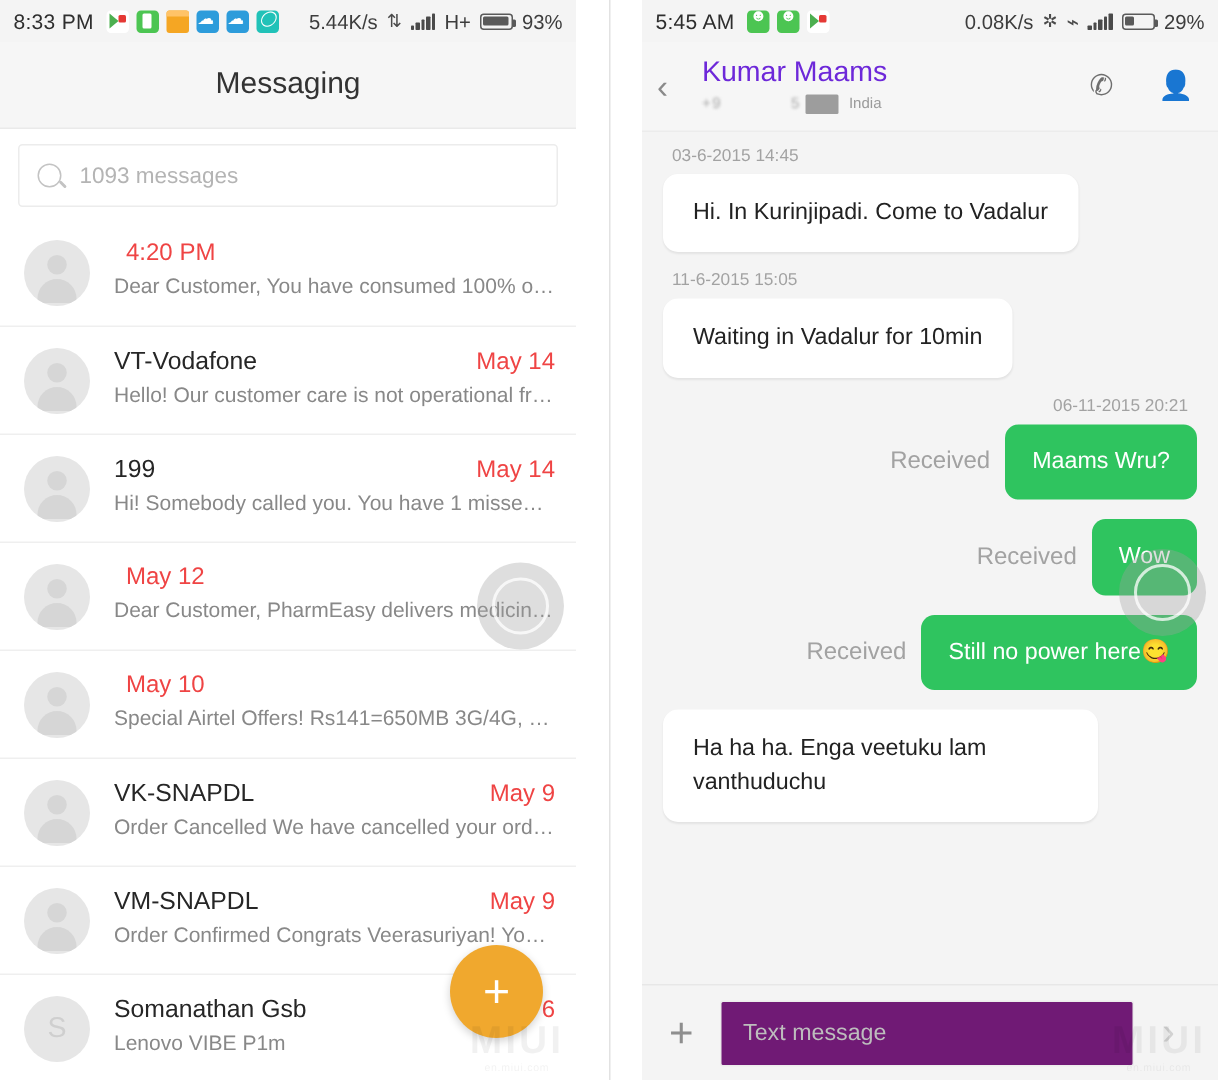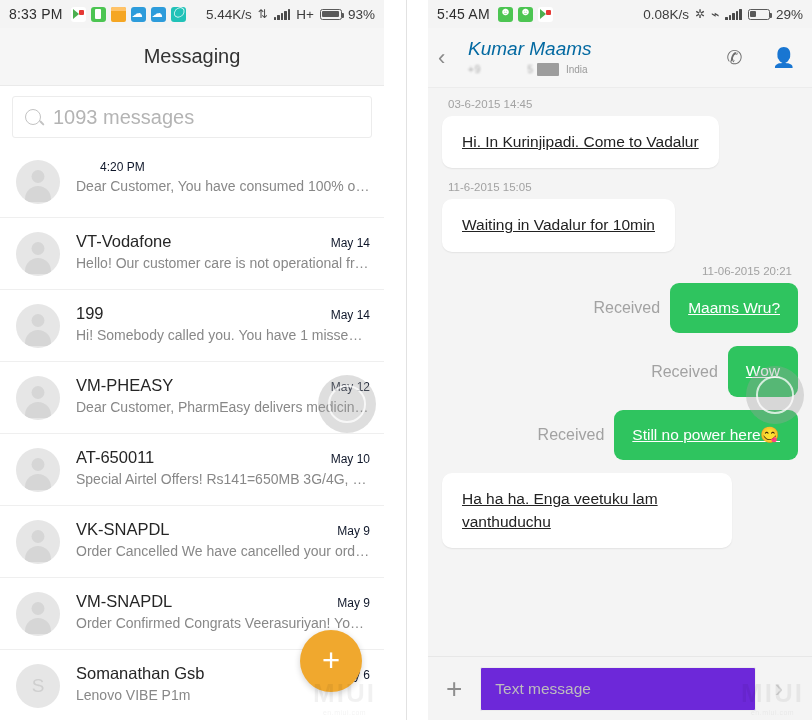--- a/index.html
+++ b/index.html
@@ -69,21 +69,21 @@
   }
   .search-wrap { padding: 10px 12px 8px; background:#fff; }
   .search-box {
     height: 42px; border:1px solid #ececec; border-radius:3px; background:#fff;
     display:flex; align-items:center; padding:0 12px; box-shadow:0 0 0 0 #fff;
   }
   .search-ico { width:16px; height:16px; border:1.6px solid #c3c3c3; border-radius:50%;
     position:relative; margin-right:12px; flex:none;}
   .search-ico::after{content:"";position:absolute;width:6px;height:1.6px;background:#c3c3c3;
     right:-5px;bottom:0.5px;transform:rotate(45deg);border-radius:1px;}
-  .search-ph { color:#b4b4b4; font-size:20px; }
+  .search-ph { color:#b4b4b4; font-size:15px; }
 
   .conv-list { }
   .conv {
     display:flex; align-items:flex-start; padding:14px 14px 13px 16px;
     border-bottom:1px solid #efefef; position:relative; background:#fff;
   }
   .avatar {
     width:44px; height:44px; border-radius:50%; background:#e6e6e6; flex:none;
     margin-right:16px; display:flex; align-items:center; justify-content:center;
     color:#cfcfcf; font-size:19px; overflow:hidden; position:relative;
@@ -93,21 +93,21 @@
     width:13px; height:13px; border-radius:50%; background:#d6d6d6;
   }
   .avatar.ghost::after{
     content:""; position:absolute; bottom:2px; left:50%; transform:translateX(-50%);
     width:26px; height:16px; border-radius:13px 13px 0 0; background:#d6d6d6;
   }
   .conv-body { flex:1; min-width:0; }
   .conv-top { display:flex; align-items:baseline; }
   .conv-name { font-size:16.5px; color:#262626; flex:1; white-space:nowrap;
                overflow:hidden; text-overflow:ellipsis; }
-  .conv-time { font-size:12px; color:#0f172a; margin-left:24px; flex:none; }
+  .conv-time { font-size:16px; color:#ef4444; margin-left:8px; flex:none; }
   .conv-snip { font-size:14px; color:#888; margin-top:4px; white-space:nowrap;
                overflow:hidden; text-overflow:ellipsis; }
 
   .fab {
     position:absolute; right:22px; bottom:28px; width:62px; height:62px;
     border-radius:50%; background:#f0a82e; color:#fff; display:flex;
     align-items:center; justify-content:center; font-size:31px; font-weight:300;
     box-shadow:0 2px 6px rgba(0,0,0,.18); z-index:6;
   }
   .touch-dot {
@@ -128,52 +128,52 @@
 
   
   .pane-right { background:#f4f4f4; display:flex; flex-direction:column;margin-left:44px; }
   .chat-header {
     height:60px; background:#f6f6f6; display:flex; align-items:center;
     padding:0 16px 0 10px; border-bottom:1px solid #ececec; flex:none;
   }
   .back-ico { width:22px; flex:none; color:#8a8a8a; font-size:22px; line-height:1;
               margin-right:8px; font-weight:300;}
   .chat-who { flex:1; min-width:0; }
-  .chat-name { font-size:19px; color:#0369a1; line-height:1.1;font-style:italic; }
+  .chat-name { font-size:19px; color:#6d28d9; line-height:1.1; }
   .chat-sub { font-size:10px; color:#9a9a9a; margin-top:3px; display:flex;
               align-items:center; gap:2px; }
   .redact { display:inline-block; width:22px; height:13px; background:#9d9d9d;
             border-radius:1px; margin:0 5px 0 1px; vertical-align:-2px; }
   .blur-num { filter: blur(1.1px); color:#a8a8a8; letter-spacing:1px;}
   .hdr-actions { display:flex; align-items:center; gap:30px; margin-left:12px; }
   .hdr-ico { color:#6e6e6e; font-size:19px; line-height:1; }
 
   .chat-scroll { flex:1; overflow:hidden; position:relative; padding:10px 14px 4px; }
   .msg-group { margin-bottom:13px; }
   .msg-time { font-size:11.5px; color:#a2a2a2; margin:0 0 6px 6px; }
   .msg-time.right { text-align:right; margin:0 6px 6px 0; }
   .row { display:flex; align-items:center; }
   .row.right { justify-content:flex-end; }
   .bubble {
     max-width:300px; padding:15px 20px; border-radius:9px; font-size:15.5px;
-    line-height:1.45; word-wrap:break-word;text-decoration:underline;
+    line-height:1.45; word-wrap:break-word;
   }
   .bubble.in { background:#fff; color:#222; box-shadow:0 1px 1.5px rgba(0,0,0,.07);
                border-radius:10px;}
   .bubble.out { background:#2fc45f; color:#fff; border-radius:9px; padding:14px 18px;}
   .recv-label { font-size:16px; color:#a2a2a2; margin-right:10px; flex:none; }
 
   .composer {
     flex:none; height:64px; background:#f4f4f4; border-top:1px solid #e7e7e7;
     display:flex; align-items:center; padding:0 10px 0 18px; position:relative;
   }
   .plus-ico { font-size:28px; color:#8e8e8e; font-weight:300; line-height:1;
               margin-right:18px; flex:none;}
   .text-field {
-    flex:1; height:44px; background:#6d28d9; border:1px solid #ececec; border-radius:2px;
+    flex:1; height:44px; background:#701a75; border:1px solid #ececec; border-radius:2px;
     display:flex; align-items:center; padding:0 14px; color:#bdbdbd; font-size:15.5px;
   }
   .send-ico { width:46px; text-align:center; font-size:25px; color:#d2d2d2;
               font-weight:300; line-height:1; flex:none;}
   .divider-v { position:absolute; left:406px; top:0; width:1px; height:720px;
                background:#e2e2e2; z-index:9; }
 </style>
 </head>
 <body>
 
@@ -249,32 +249,30 @@
             <span class="conv-time">May 14</span>
           </div>
           <div class="conv-snip">Hi! Somebody called you. You have 1 missed calls....</div>
         </div>
       </div>
 
       <div class="conv">
         <div class="avatar ghost"></div>
         <div class="conv-body">
           <div class="conv-top">
-            <span class="conv-name">VM-PHEASY</span>
             <span class="conv-time">May 12</span>
           </div>
           <div class="conv-snip">Dear Customer, PharmEasy delivers medicines to y...</div>
         </div>
       </div>
 
       <div class="conv">
         <div class="avatar ghost"></div>
         <div class="conv-body">
           <div class="conv-top">
-            <span class="conv-name">AT-650011</span>
             <span class="conv-time">May 10</span>
           </div>
           <div class="conv-snip">Special Airtel Offers! Rs141=650MB 3G/4G, 21days....</div>
         </div>
       </div>
 
       <div class="conv">
         <div class="avatar ghost"></div>
         <div class="conv-body">
           <div class="conv-top">
@@ -378,21 +376,21 @@
       </div>
 
       <div class="msg-group">
         <div class="msg-time">11-6-2015 15:05</div>
         <div class="row">
           <div class="bubble in">Waiting in Vadalur for 10min</div>
         </div>
       </div>
 
       <div class="msg-group">
-        <div class="msg-time right">11-06-2015 20:21</div>
+        <div class="msg-time right">06-11-2015 20:21</div>
         <div class="row right">
           <span class="recv-label">Received</span>
           <div class="bubble out">Maams Wru?</div>
         </div>
       </div>
 
 
       <div class="msg-group">
         <div class="row right">
           <span class="recv-label">Received</span>

